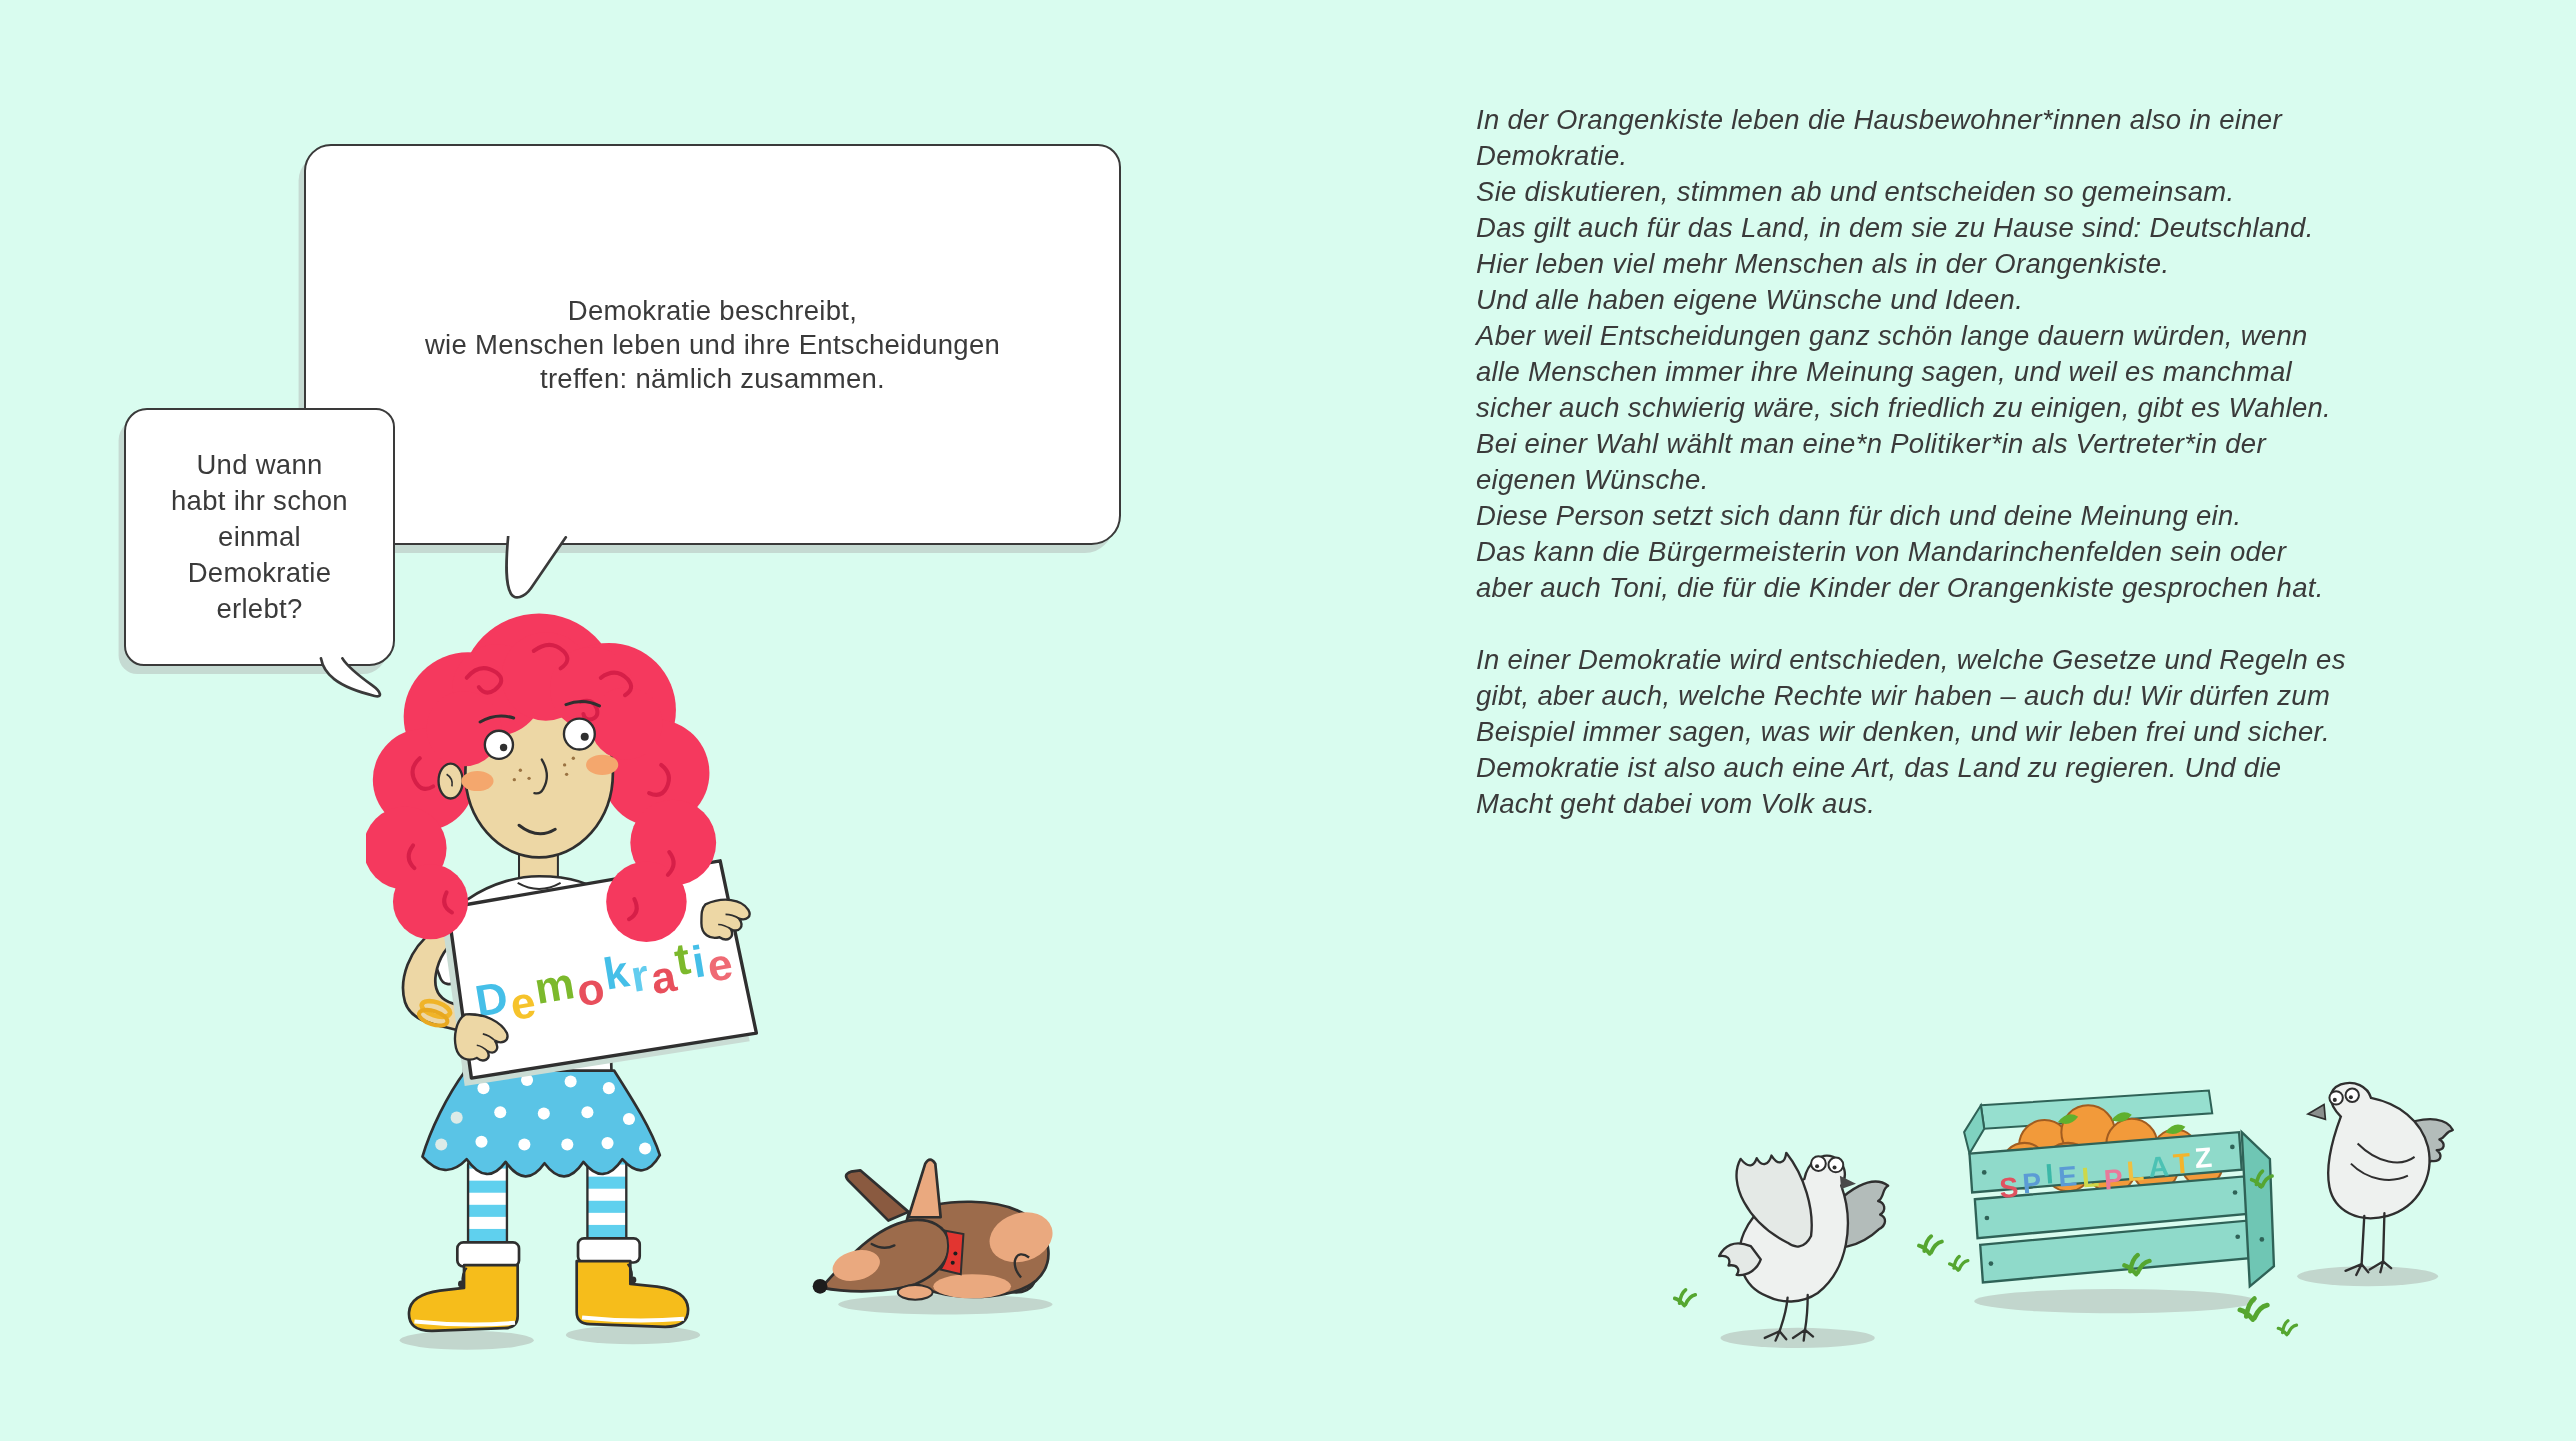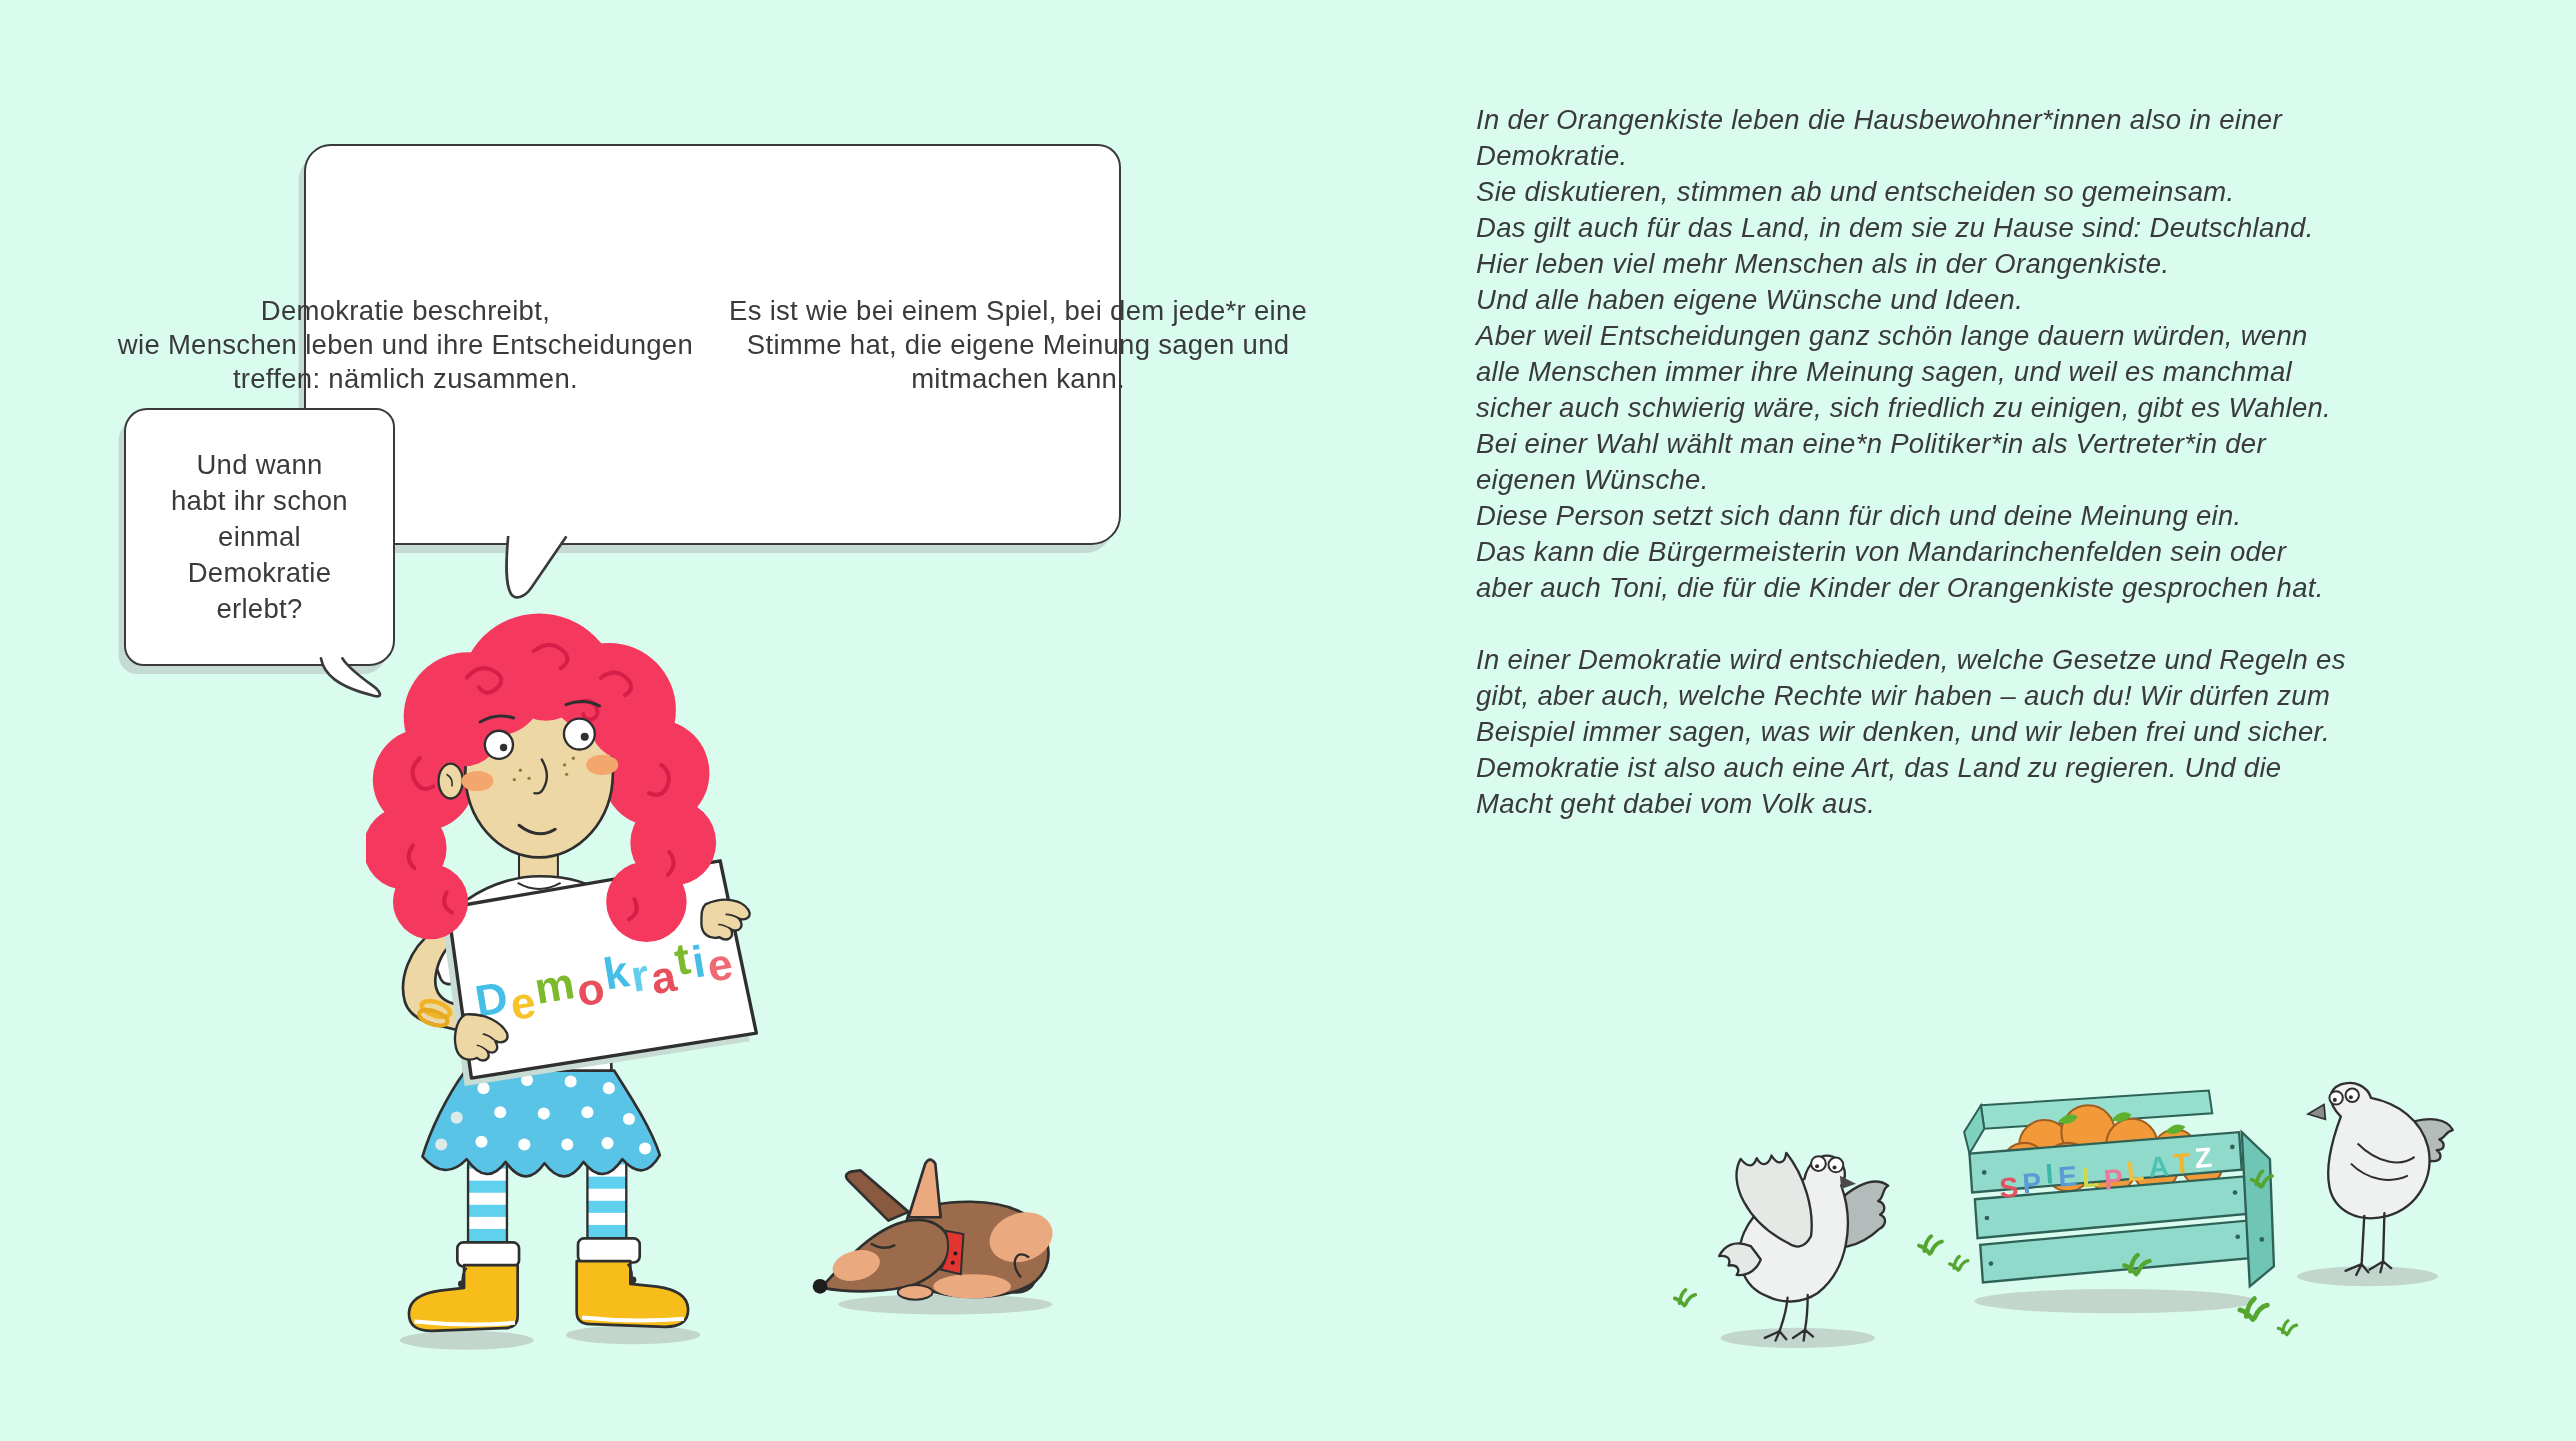--- a/index.html
+++ b/index.html
@@ -9,21 +9,21 @@
     background:#d9fcef;
     overflow:hidden;
     font-family:"Liberation Sans", sans-serif;
     color:#3a3a3a;
   }
   .bubble{
     position:absolute;
     background:#ffffff;
     border:2.7px solid #3a3a3a;
     box-shadow:-6.7px 9.4px 0 -1.3px #c5dad2;
-    display:flex;flex-direction:row;
+    display:flex;flex-direction:column;
     align-items:center;justify-content:center;
     text-align:center;
   }
   .bubble-main{
     left:304px;top:144px;width:813px;height:397px;
     border-radius:27px 23px 29.5px 20px;
     gap:36px;
   }
   .bubble-main p{
     margin:0;white-space:pre;
@@ -48,23 +48,20 @@
 </style>
 </head>
 <body>
 
 <div class="stage">
 
   <div class="bubble bubble-main">
     <p>Demokratie beschreibt,
 wie Menschen leben und ihre Entscheidungen
 treffen: nämlich zusammen.</p>
-    <p>Es ist wie bei einem Spiel, bei dem jede*r eine
-Stimme hat, die eigene Meinung sagen und
-mitmachen kann.</p>
   </div>
   <svg class="tail" style="left:500px;top:536px;" width="74" height="67" viewBox="0 0 110 100">
     <path d="M12,0 C8,44 8,72 16,86 C22,96 36,92 46,78 L98,2 Z" fill="#ffffff"></path>
     <path d="M12,0 C8,44 8,72 16,86 C22,96 36,92 46,78 L98,2" fill="none" stroke="#3a3a3a" stroke-width="4" stroke-linecap="round"></path>
   </svg>
 
   <div class="bubble bubble-question">
     <p>Und wann
 habt ihr schon
 einmal

